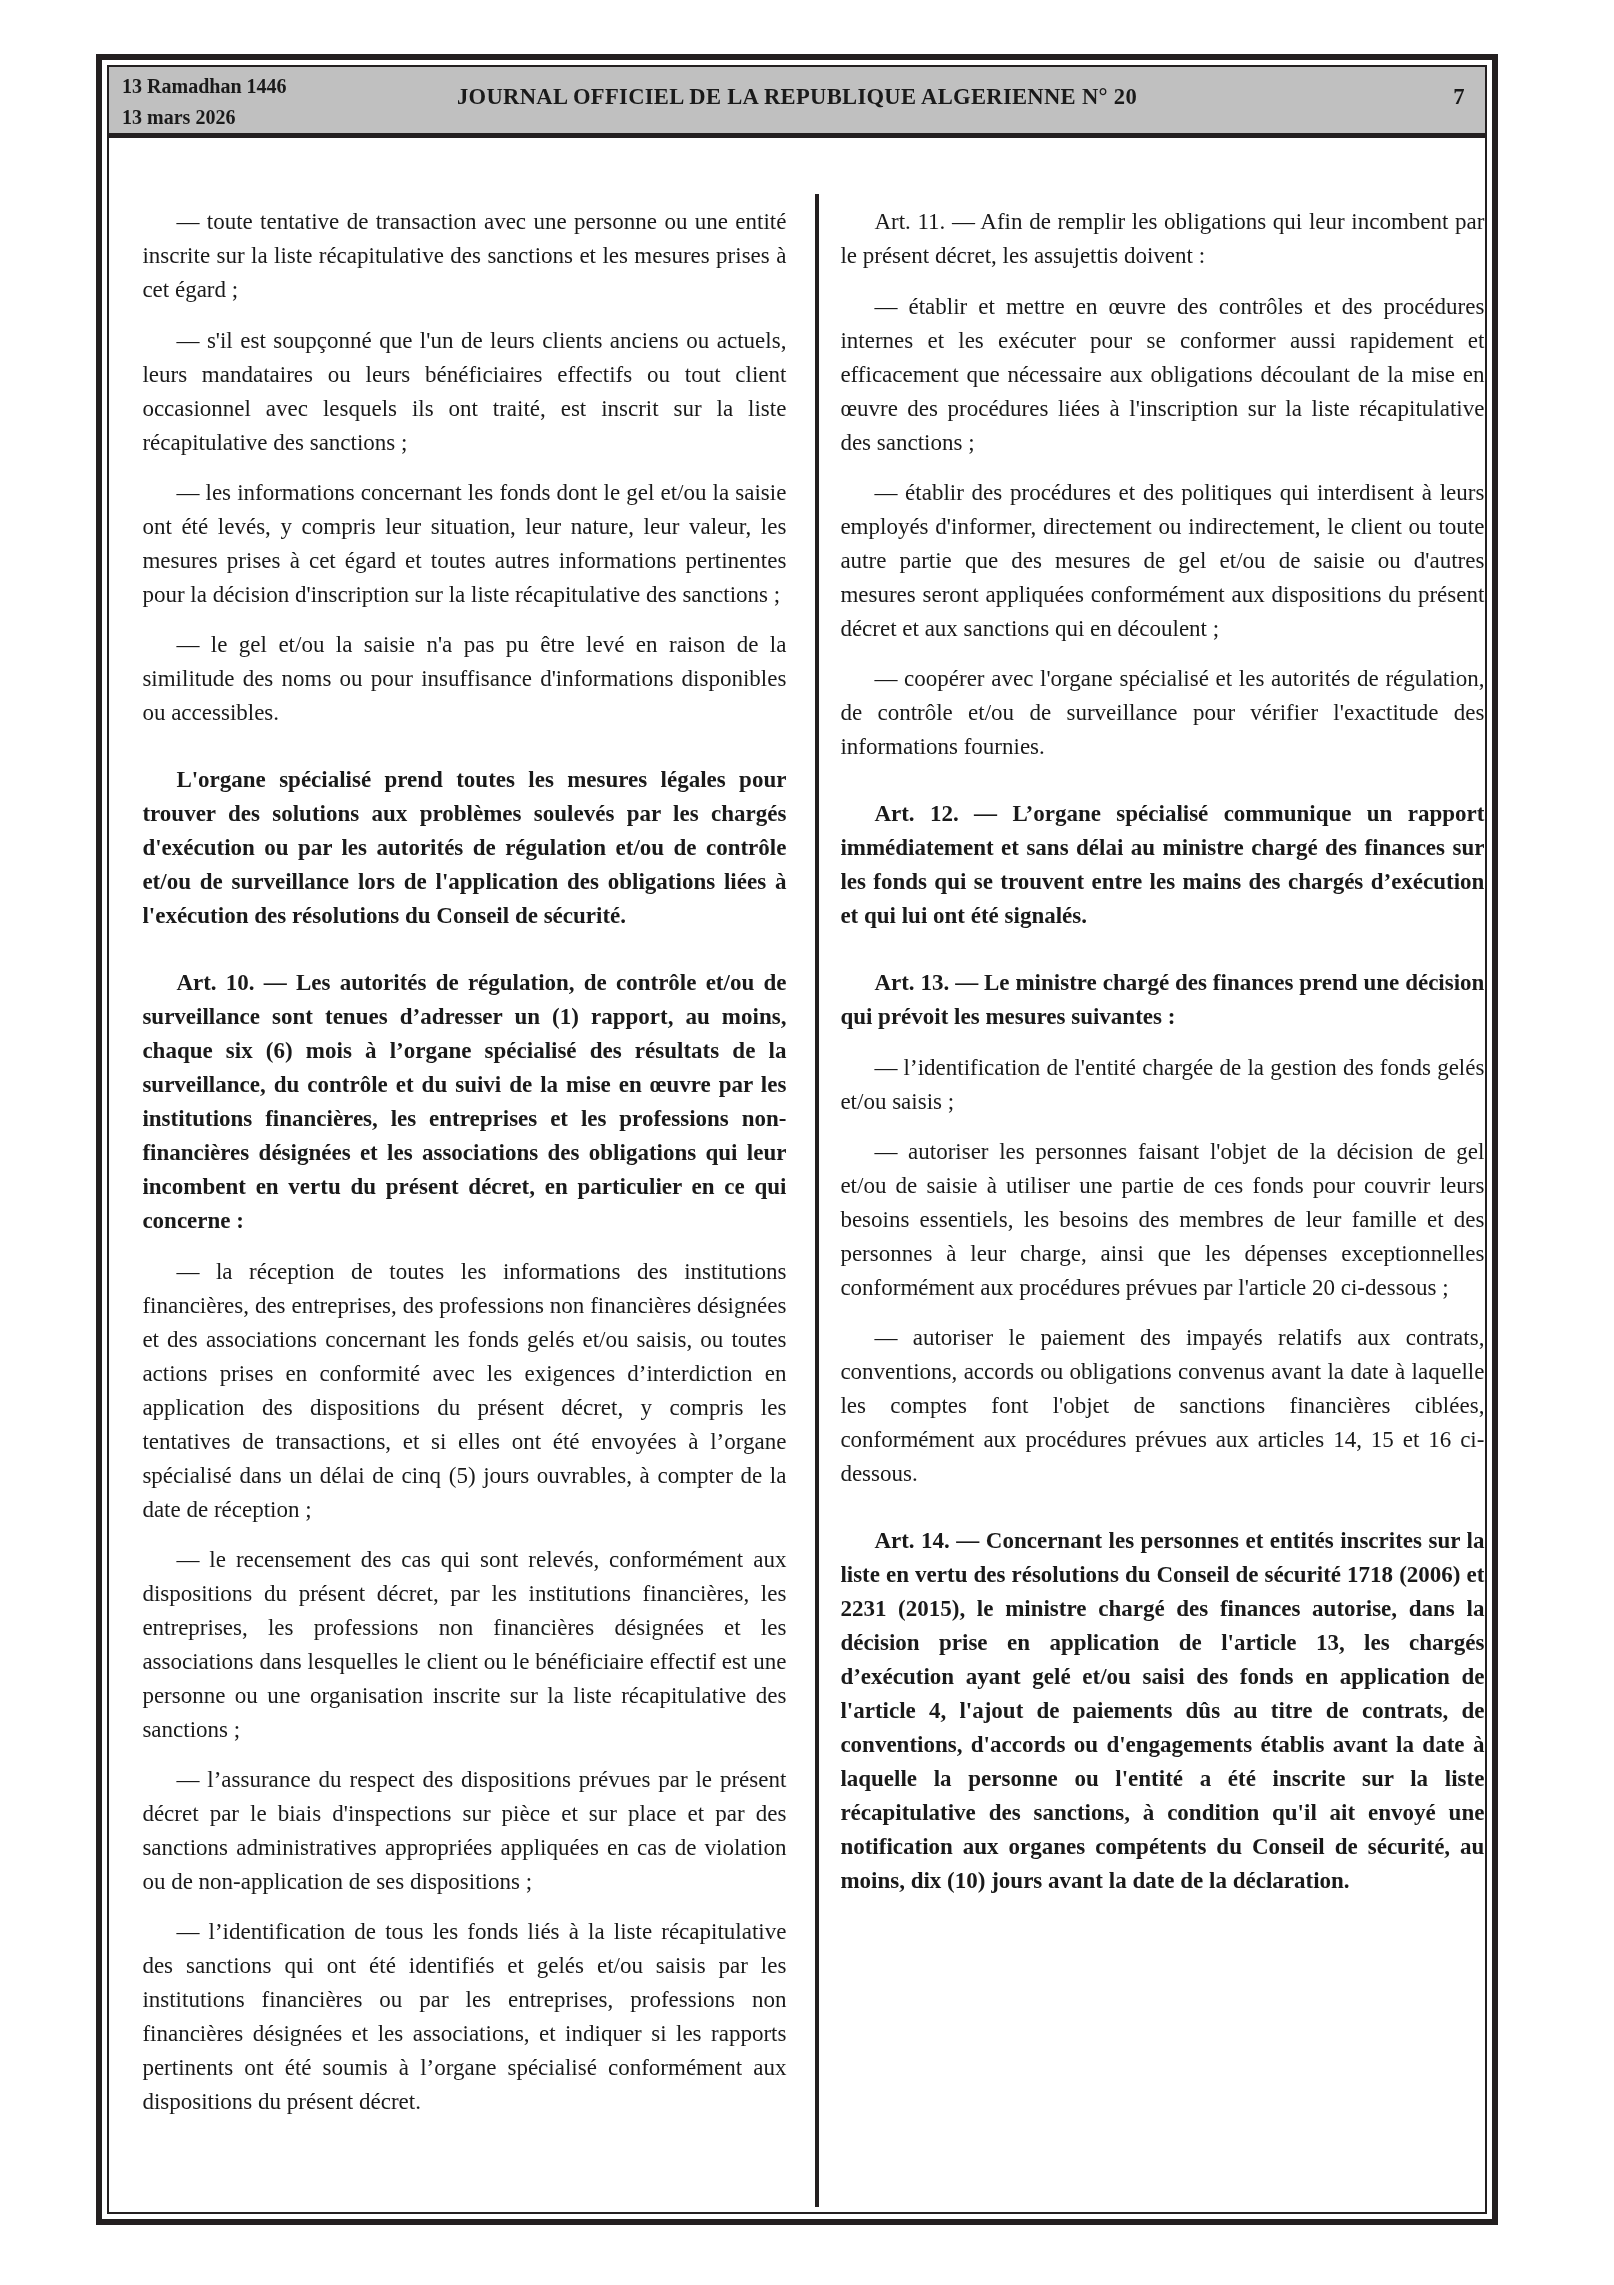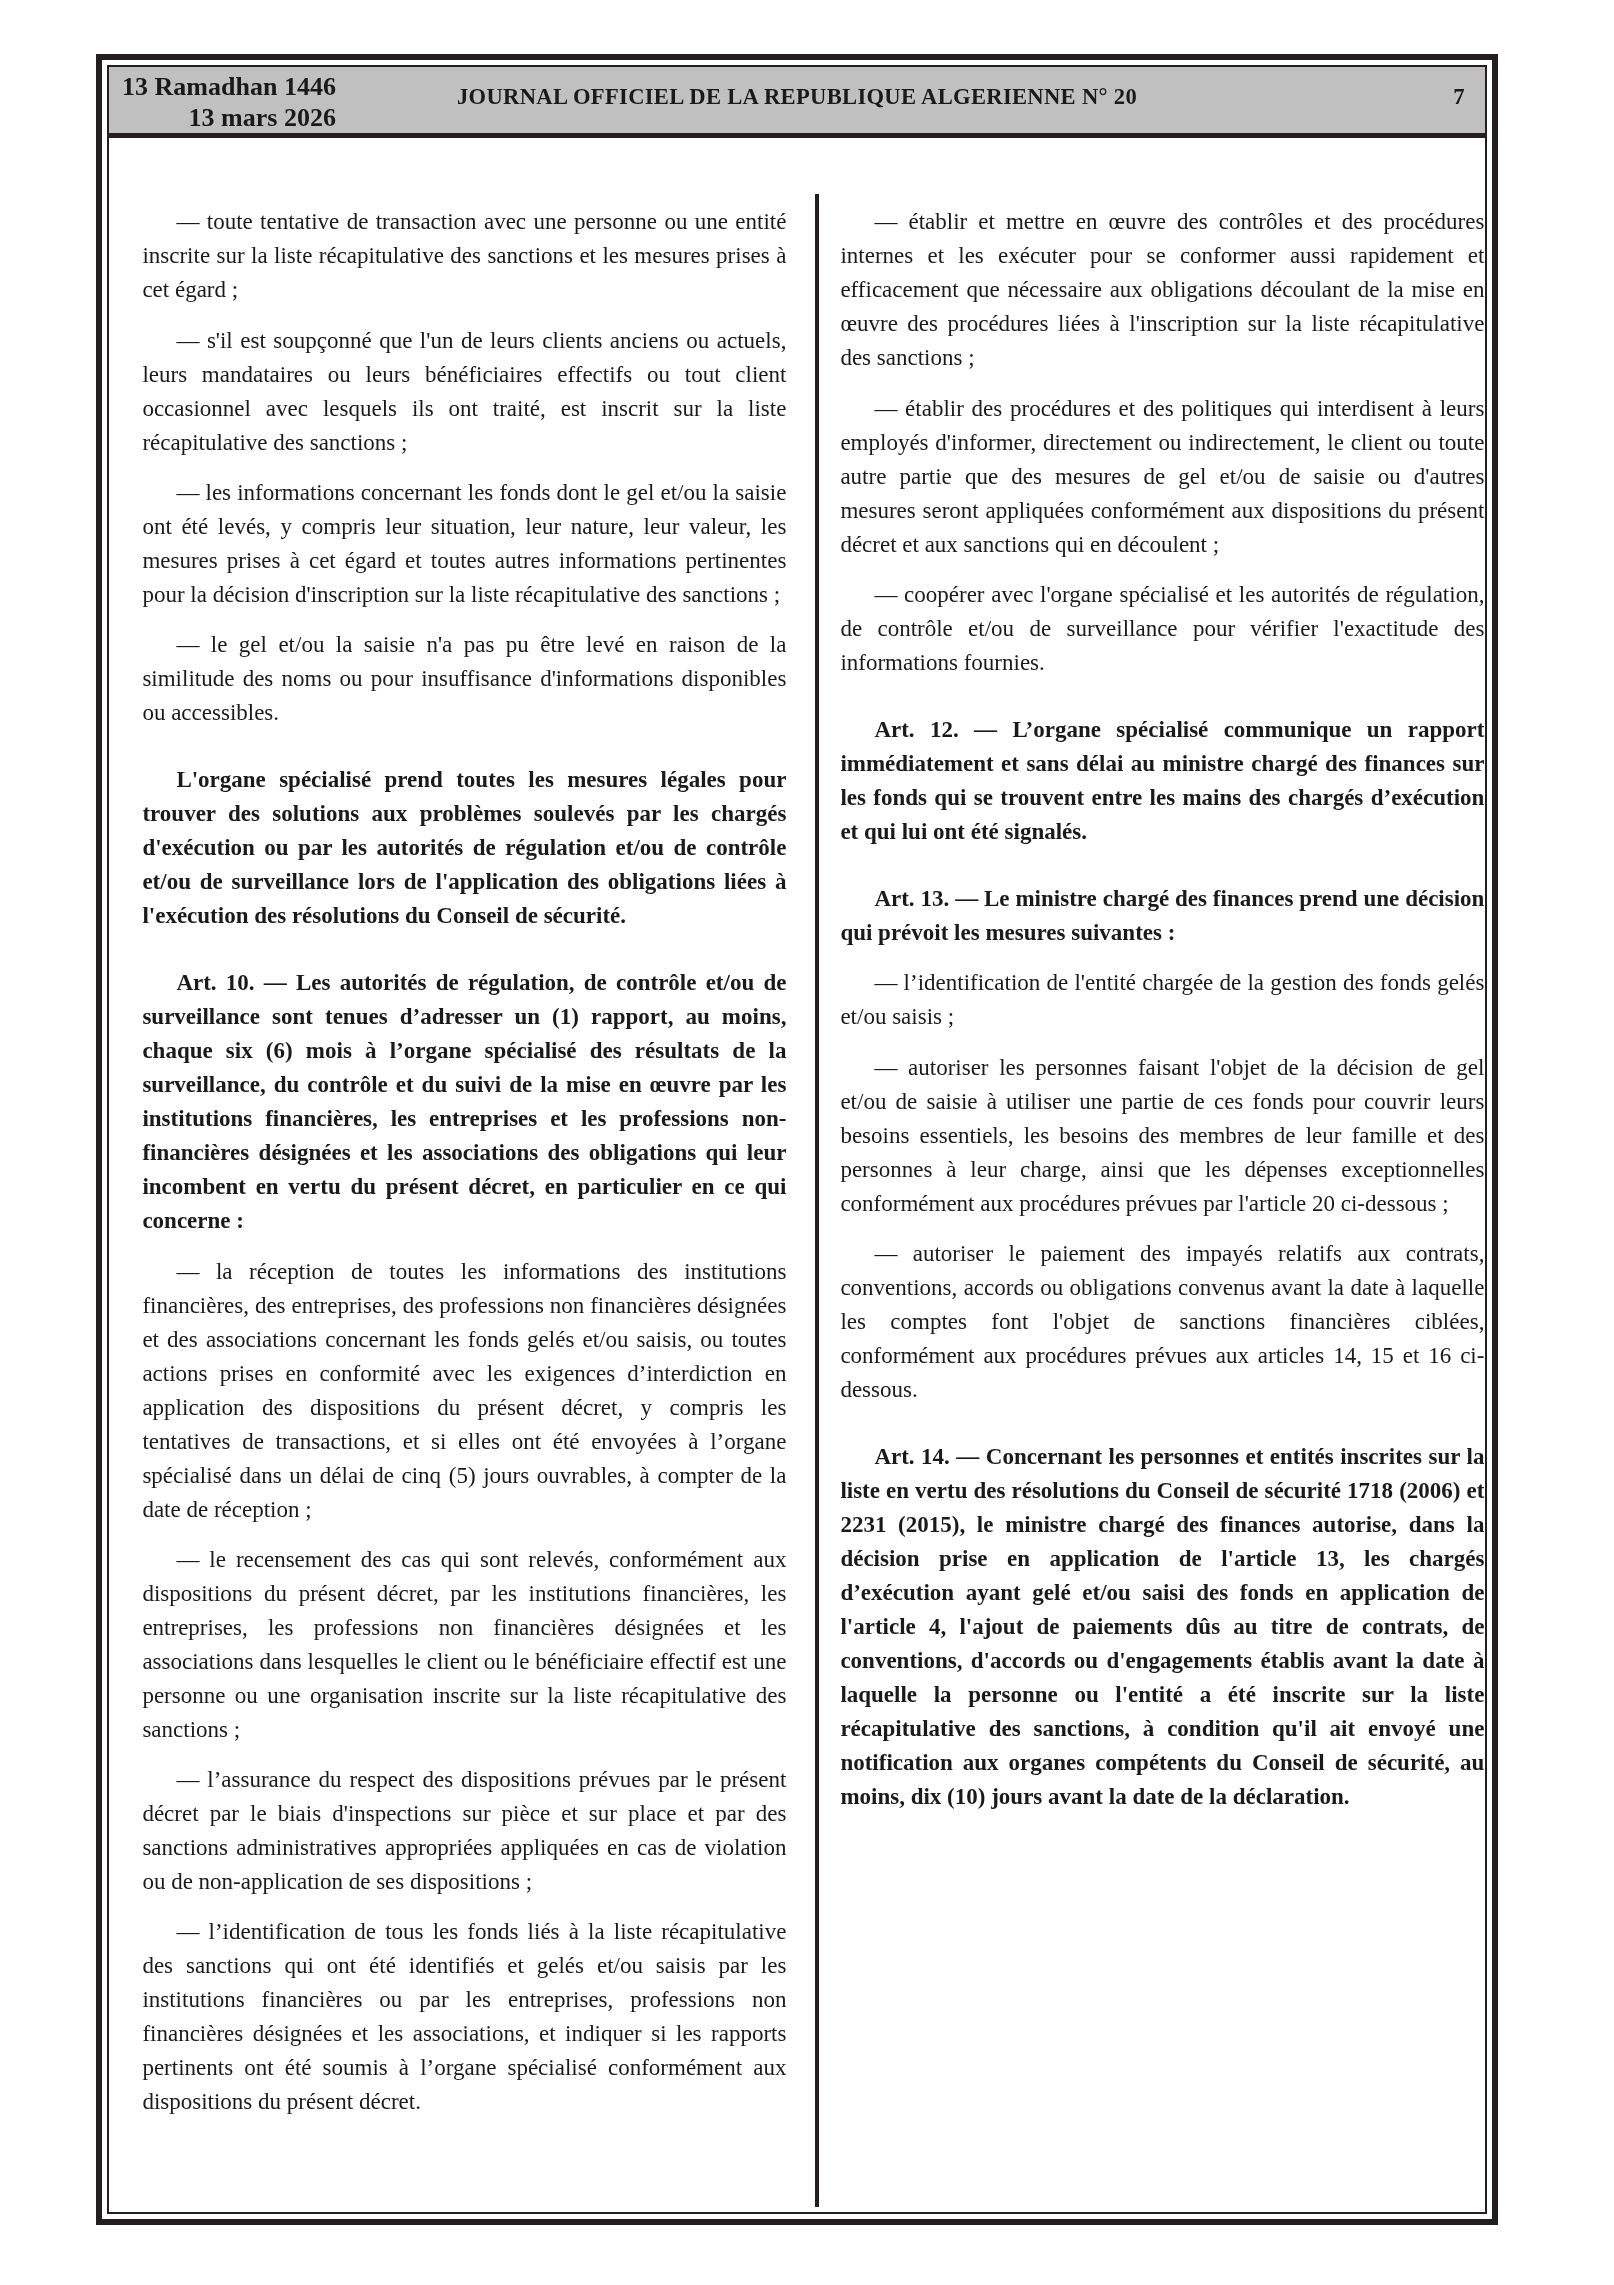--- a/index.html
+++ b/index.html
@@ -1,20 +1,20 @@
 <!DOCTYPE html>
 <html style="font-size:14.5px"><head>
 <meta charset="utf-8">
 <style>
   html, body { margin:0; padding:0; background:#ffffff; }
   body { width:1615px; height:2285px; position:relative; font-family:"Liberation Serif", "DejaVu Serif", serif; color:#1a1a1a; }
   .frame-outer { position:absolute; left:96px; top:54px; width:1402px; height:2171px; border:6.3px solid #231f20; box-sizing:border-box; }
   .frame-inner { position:absolute; left:5.4px; top:5.4px; right:5.4px; bottom:5.4px; border:2.7px solid #231f20; box-sizing:border-box; }
   .header { position:absolute; left:0; top:0; right:0; height:71px; background:#c0c0c0; border-bottom:5.4px solid #231f20; box-sizing:border-box; }
-  .hdr-dates { position:absolute; left:12.7px; top:3.6px; font-weight:bold; font-size:26px; line-height:31px;text-align:right; }
+  .hdr-dates { position:absolute; left:12.7px; top:3.6px; font-weight:bold; font-size:20px; line-height:31px; }
   .hdr-title { position:absolute; left:0; right:0; top:16.3px; text-align:center; font-weight:bold; font-size:22.6px; letter-spacing:0.3px; }
   .hdr-page { position:absolute; right:20px; top:16.3px; font-weight:bold; font-size:22.6px; }
   .divider { position:absolute; left:706px; top:127px; width:3.6px; height:2013px; background:#231f20; }
   .col { position:absolute; top:138px; width:644px; font-size:23px; line-height:34px; text-align:justify; }
   .col-left { left:33px; }
   .col-right { left:731px; }
   .col p { margin:0 0 16.3px 0; text-indent:34px; hyphens:none; }
   .col p.gap { margin-top:33px;font-weight:bold; }
 </style>
 </head>
@@ -41,20 +41,21 @@
       <p>— le gel et/ou la saisie n'a pas pu être levé en raison de la similitude des noms ou pour insuffisance d'informations disponibles ou accessibles.</p>
       <p class="gap">L'organe spécialisé prend toutes les mesures légales pour trouver des solutions aux problèmes soulevés par les chargés d'exécution ou par les autorités de régulation et/ou de contrôle et/ou de surveillance lors de l'application des obligations liées à l'exécution des résolutions du Conseil de sécurité.</p>
       <p class="gap">Art. 10. — Les autorités de régulation, de contrôle et/ou de surveillance sont tenues d’adresser un (1) rapport, au moins, chaque six (6) mois à l’organe spécialisé des résultats de la surveillance, du contrôle et du suivi de la mise en œuvre par les institutions financières, les entreprises et les professions non-financières désignées et les associations des obligations qui leur incombent en vertu du présent décret, en particulier en ce qui concerne :</p>
       <p>— la réception de toutes les informations des institutions financières, des entreprises, des professions non financières désignées et des associations concernant les fonds gelés et/ou saisis, ou toutes actions prises en conformité avec les exigences d’interdiction en application des dispositions du présent décret, y compris les tentatives de transactions, et si elles ont été envoyées à l’organe spécialisé dans un délai de cinq (5) jours ouvrables, à compter de la date de réception ;</p>
       <p>— le recensement des cas qui sont relevés, conformément aux dispositions du présent décret, par les institutions financières, les entreprises, les professions non financières désignées et les associations dans lesquelles le client ou le bénéficiaire effectif est une personne ou une organisation inscrite sur la liste récapitulative des sanctions ;</p>
       <p>— l’assurance du respect des dispositions prévues par le présent décret par le biais d'inspections sur pièce et sur place et par des sanctions administratives appropriées appliquées en cas de violation ou de non-application de ses dispositions ;</p>
       <p>— l’identification de tous les fonds liés à la liste récapitulative des sanctions qui ont été identifiés et gelés et/ou saisis par les institutions financières ou par les entreprises, professions non financières désignées et les associations, et indiquer si les rapports pertinents ont été soumis à l’organe spécialisé conformément aux dispositions du présent décret.</p>
     </div>
 
     <div class="col col-right">
+      <p>Art. 11. — Afin de remplir les obligations qui leur incombent par le présent décret, les assujettis doivent :</p>
       <p>— établir et mettre en œuvre des contrôles et des procédures internes et les exécuter pour se conformer aussi rapidement et efficacement que nécessaire aux obligations découlant de la mise en œuvre des procédures liées à l'inscription sur la liste récapitulative des sanctions ;</p>
       <p>— établir des procédures et des politiques qui interdisent à leurs employés d'informer, directement ou indirectement, le client ou toute autre partie que des mesures de gel et/ou de saisie ou d'autres mesures seront appliquées conformément aux dispositions du présent décret et aux sanctions qui en découlent ;</p>
       <p>— coopérer avec l'organe spécialisé et les autorités de régulation, de contrôle et/ou de surveillance pour vérifier l'exactitude des informations fournies.</p>
       <p class="gap">Art. 12. — L’organe spécialisé communique un rapport immédiatement et sans délai au ministre chargé des finances sur les fonds qui se trouvent entre les mains des chargés d’exécution et qui lui ont été signalés.</p>
       <p class="gap">Art. 13. — Le ministre chargé des finances prend une décision qui prévoit les mesures suivantes :</p>
       <p>— l’identification de l'entité chargée de la gestion des fonds gelés et/ou saisis ;</p>
       <p>— autoriser les personnes faisant l'objet de la décision de gel et/ou de saisie à utiliser une partie de ces fonds pour couvrir leurs besoins essentiels, les besoins des membres de leur famille et des personnes à leur charge, ainsi que les dépenses exceptionnelles conformément aux procédures prévues par l'article 20 ci-dessous ;</p>
       <p>— autoriser le paiement des impayés relatifs aux contrats, conventions, accords ou obligations convenus avant la date à laquelle les comptes font l'objet de sanctions financières ciblées, conformément aux procédures prévues aux articles 14, 15 et 16 ci-dessous.</p>
       <p class="gap">Art. 14. — Concernant les personnes et entités inscrites sur la liste en vertu des résolutions du Conseil de sécurité 1718 (2006) et 2231 (2015), le ministre chargé des finances autorise, dans la décision prise en application de l'article 13, les chargés d’exécution ayant gelé et/ou saisi des fonds en application de l'article 4, l'ajout de paiements dûs au titre de contrats, de conventions, d'accords ou d'engagements établis avant la date à laquelle la personne ou l'entité a été inscrite sur la liste récapitulative des sanctions, à condition qu'il ait envoyé une notification aux organes compétents du Conseil de sécurité, au moins, dix (10) jours avant la date de la déclaration.</p>
     </div>

